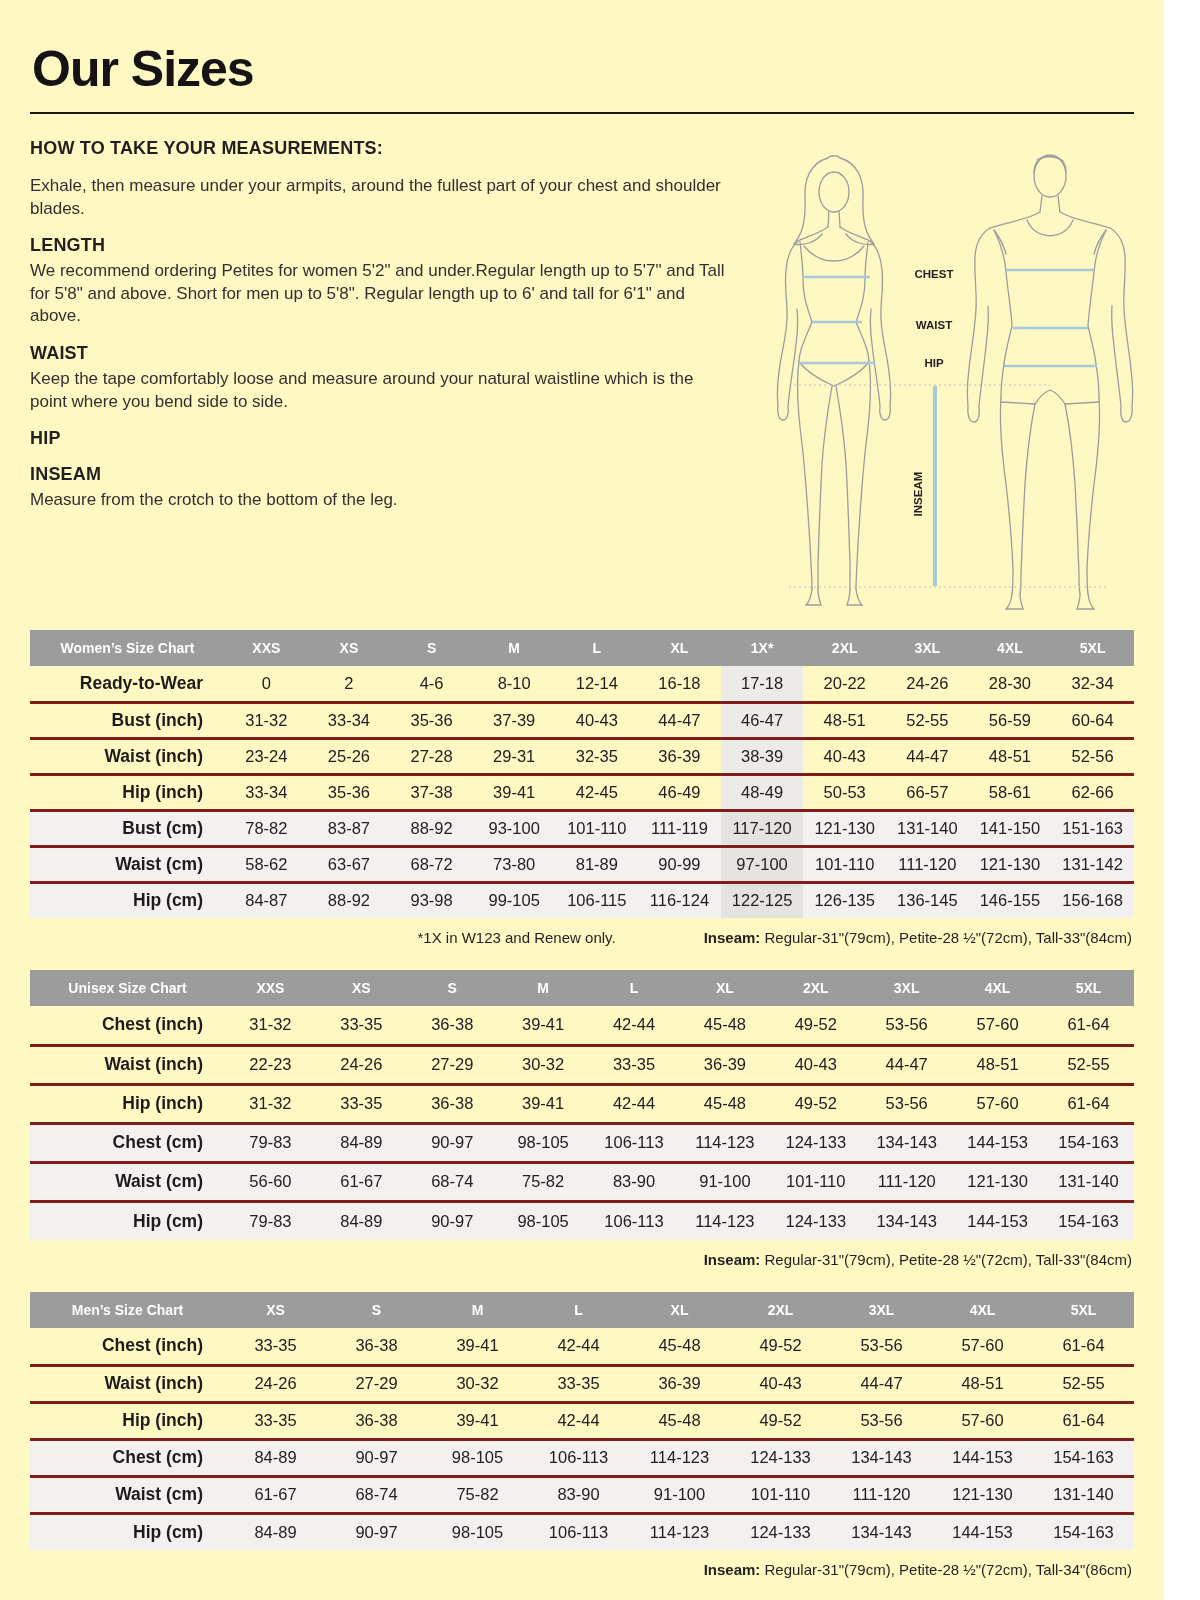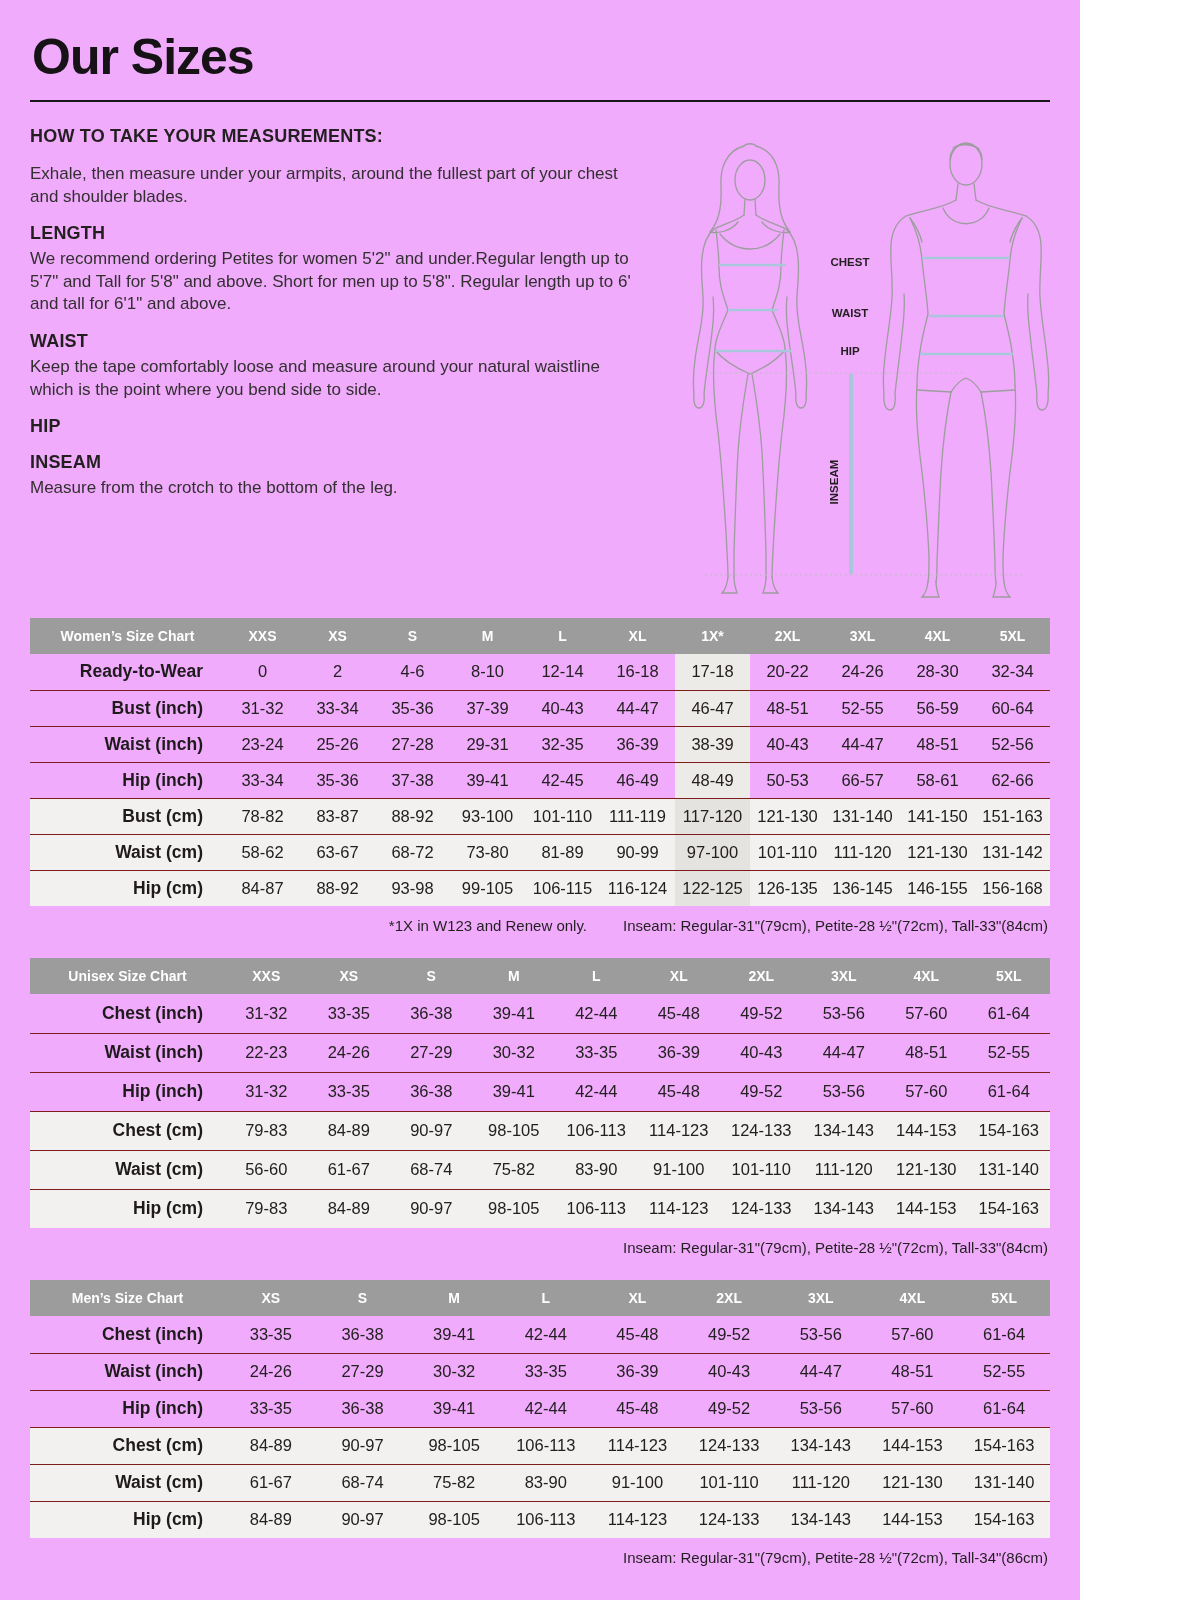--- a/index.html
+++ b/index.html
@@ -1,18 +1,18 @@
 <!DOCTYPE html>
 <html><head>
 <meta charset="utf-8">
 <style>
   * { box-sizing: border-box; margin: 0; padding: 0; }
   html,body { background:#ffffff; }
   body { font-family:"Liberation Sans", sans-serif; color:#231f20; }
-  .page { width:1080px; height:1600px; background:#f0abfc; padding:24px 30px 10px 30px; overflow:hidden; }
+  .page { width:1164px; height:1600px; background:#fef9c3; padding:36px 30px 10px 30px; overflow:hidden; }
 
   h1.title { font-size:50px; font-weight:800; letter-spacing:-1px; color:#161215; margin:4px 0 14px 2px; }
   .rule { height:2px; background:#171717; margin-bottom:24px; }
 
   .content-row { display:flex; align-items:flex-start; }
   .instructions { width:745px; }
   .howto { font-size:18px; font-weight:700; color:#231f20; margin-bottom:16px; letter-spacing:.2px; }
   .section h3 { font-size:18px; font-weight:700; margin:15px 0 4px 0; letter-spacing:.2px; }
   .section p { font-size:17px; line-height:1.33; color:#332f30; }
 
@@ -20,27 +20,27 @@
   .diagram svg { display:block; }
 
   .tables { margin-top:16px; }
   table.size-table { width:100%; border-collapse:collapse; table-layout:fixed; }
   table.size-table thead th { background:#9c9c9c; color:#ffffff; font-size:14px; font-weight:700; height:36px; text-align:center; }
   table.size-table thead th.first { font-weight:600; }
   table.size-table tbody td { text-align:center; font-size:16.5px; color:#242021; height:36px; }
   .t-unisex table.size-table tbody td { height:39px; }
   .t-mens table.size-table tbody td { height:37px; }
   table.size-table tbody td.rowlabel { text-align:right; padding-right:22px; font-weight:700; font-size:17.5px; color:#1f1b1c; }
-  table.size-table tbody tr + tr { border-top:1px solid #7f1d1d; }
+  table.size-table tbody tr + tr { border-top:3px solid #7f1d1d; }
   table.size-table tr.shaded { background:#f2f1ef; }
   table.size-table td.hl { background:#edebe8; }
   table.size-table tr.shaded td.hl { background:#e5e3e0;margin-left:40px; }
 
-  .ftnotes { display:flex; justify-content:flex-end; gap:36px; font-size:15px; color:#231f20; margin:11px 2px 24px 0; }
-  .ftnotes b { font-weight:400;margin-top:44px; }
+  .ftnotes { display:flex; justify-content:flex-end; gap:88px; font-size:15px; color:#231f20; margin:11px 2px 24px 0; }
+  .ftnotes b { font-weight:700;margin-top:44px; }
 </style>
 </head>
 <body>
 
 <div class="page">
 
   <h1 class="title">Our Sizes</h1>
   <div class="rule"></div>
 
   <div class="content-row">

